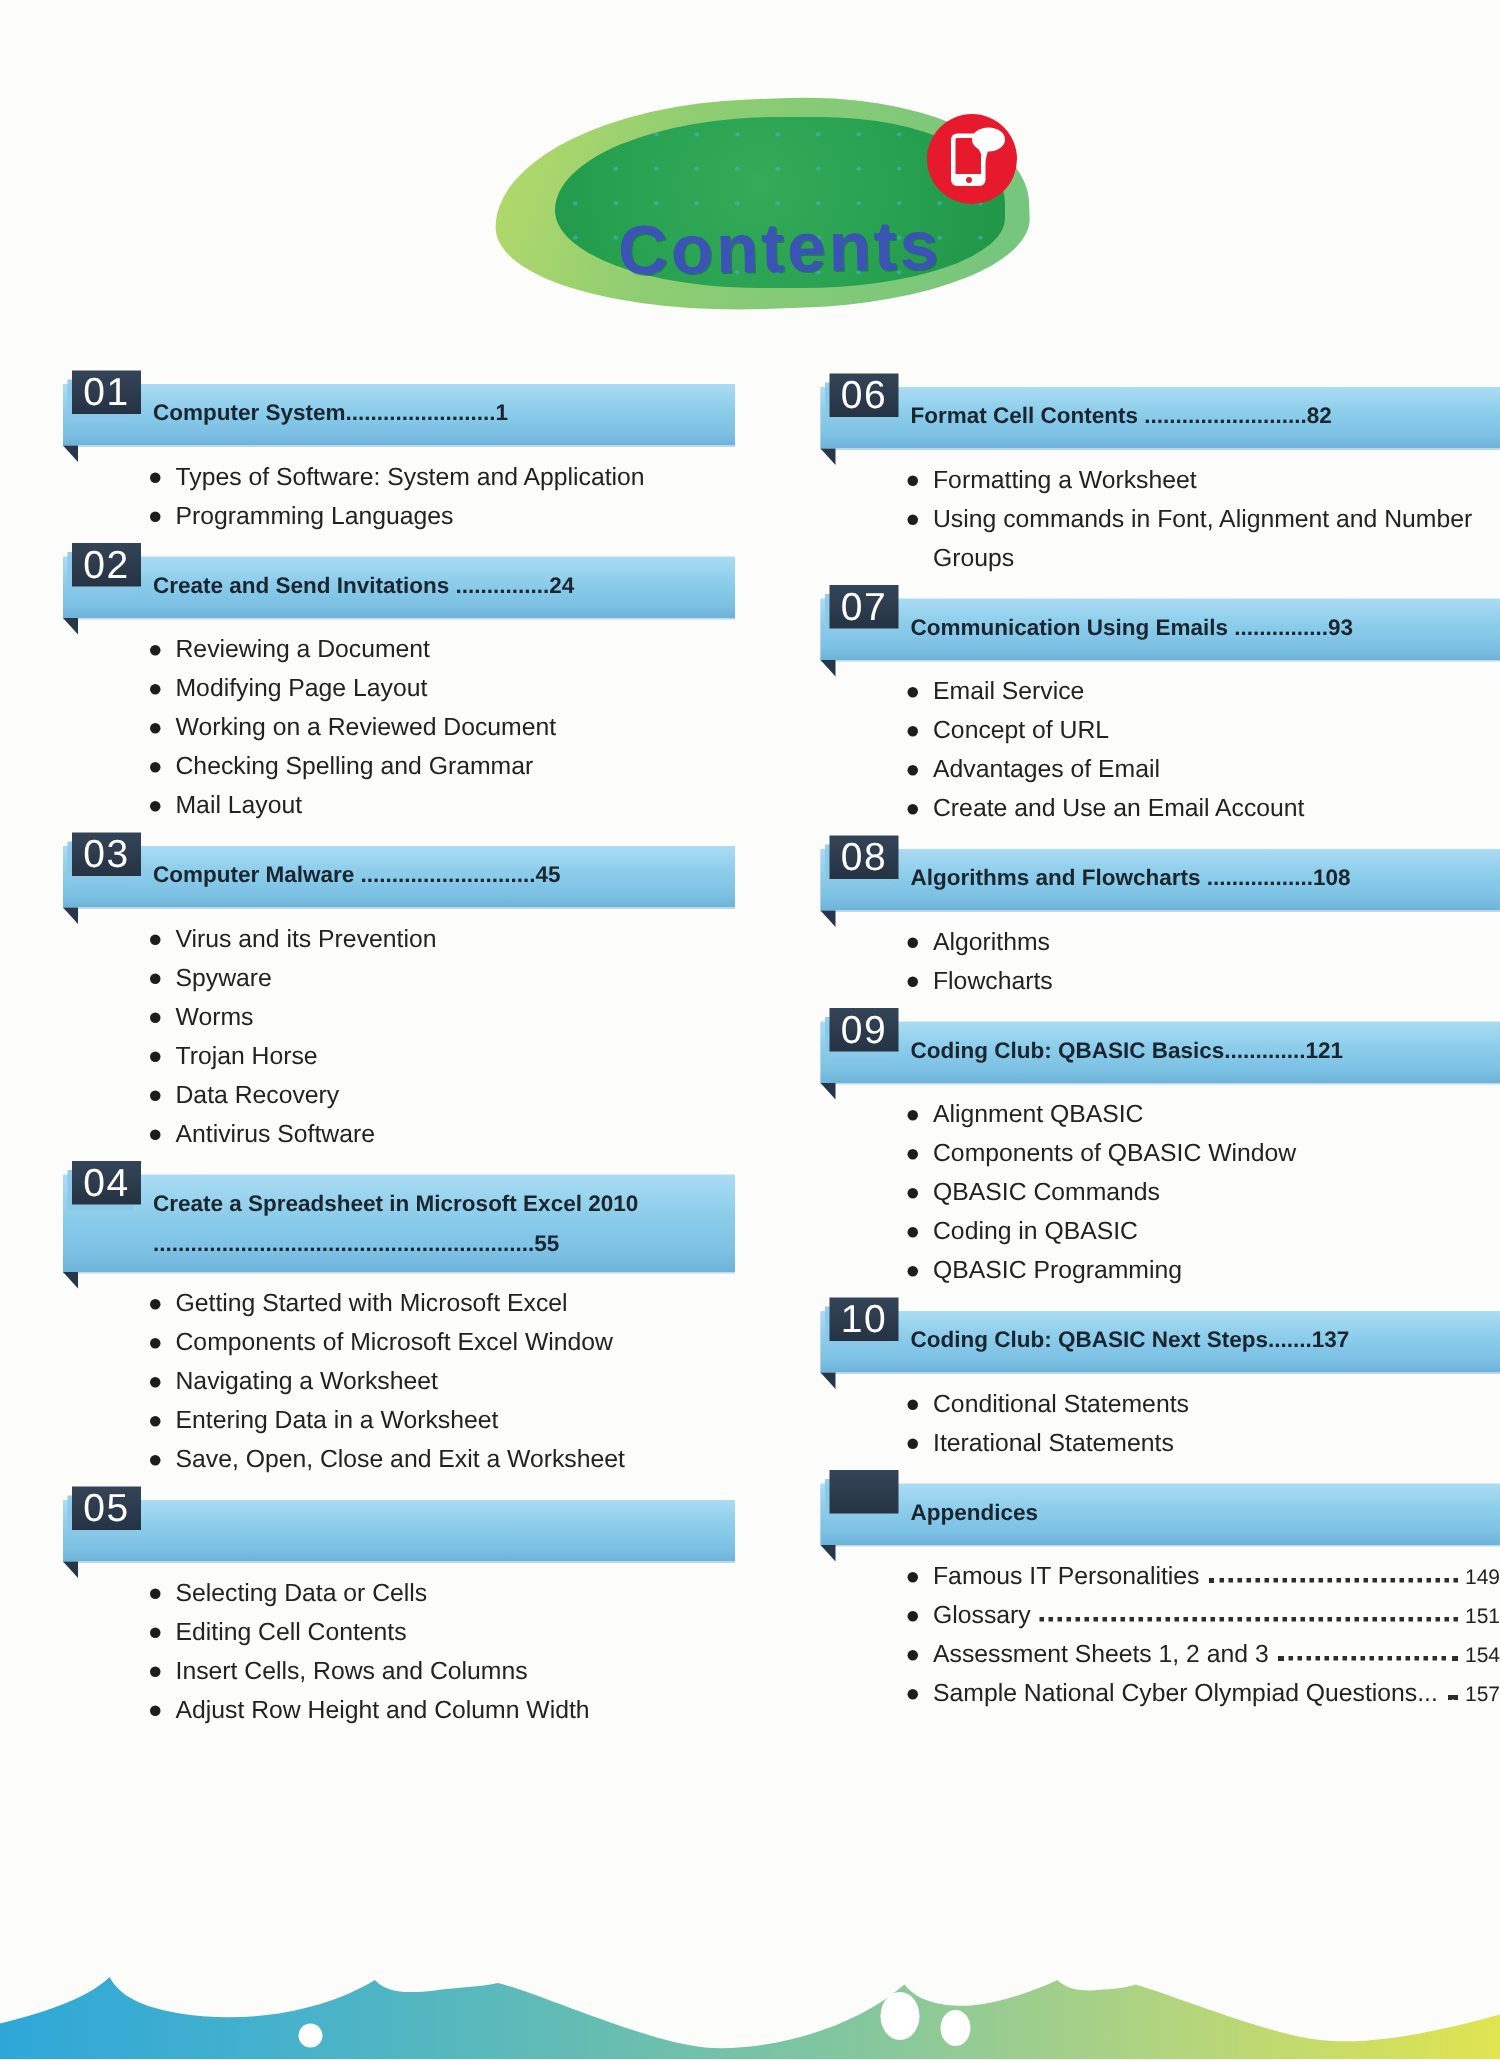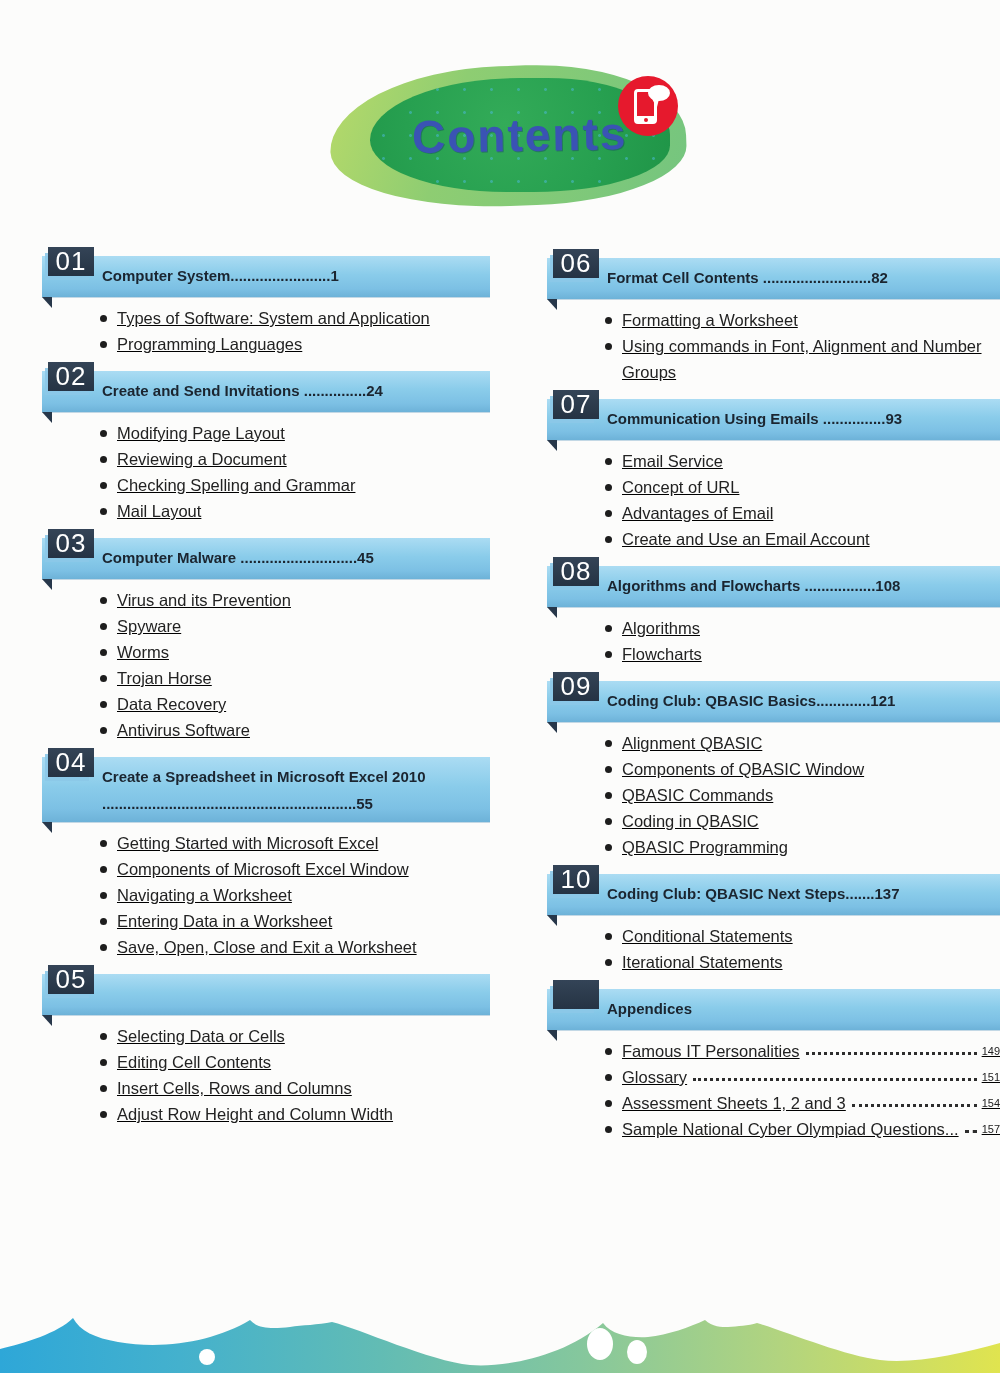--- a/index.html
+++ b/index.html
@@ -17,21 +17,21 @@
     border-radius:52% 48% 46% 54% / 62% 58% 42% 46%;
     transform:rotate(-2deg);
   }
   .cloud-inner {
     position:absolute; left:40px; top:18px; width:300px; height:114px;
     background:
       radial-gradient(rgba(73,184,208,.55) 1.3px, transparent 1.8px),
       radial-gradient(circle at 45% 40%, #33ab58 0%, #27a050 55%, #1f9447 100%);
     background-size:27px 23px, 100% 100%;
     border-radius:55% 45% 50% 50% / 60% 55% 45% 50%;
-    display:flex; align-items:center; justify-content:center;
+    display:flex; align-items:flex-end; justify-content:center;
   }
   .cloud-title {
     color:#3a53b4; font-size:46px; font-weight:bold; letter-spacing:2px;
     text-shadow:1px 1px 0 rgba(20,40,110,.35);
     transform:rotate(-1deg);
   }
   .badge {
     position:absolute; right:20px; top:16px; width:60px; height:60px;
     border-radius:50%; background:#e6192d; z-index:3;
   }
@@ -80,33 +80,33 @@
   }
   .numbox {
     position:absolute; left:0; top:-9px; width:46px; height:29px; z-index:2;
     background:linear-gradient(180deg,#344457 0%, #2b3a4b 60%, #253344 100%);
     display:flex; align-items:center; justify-content:center;
     box-shadow:-4px 5px 0 -1px rgba(140,200,232,.9);
   }
   .numbox .num { color:#ffffff; font-size:26px; letter-spacing:1px; }
 
   .bullets { list-style:none; margin:8px 0 14px 52px; padding:0; }
-  .bullets li { display:flex; align-items:flex-start; line-height:26px;text-decoration:underline; }
+  .bullets li { display:flex; align-items:flex-start; line-height:26px; }
   .bdot {
     flex:none; width:7px; height:7px; border-radius:50%; background:#1d1d1d;
     margin:10px 10px 0 0;
   }
   .tlabel { font-size:16.5px; color:#222222; }
   .tlabel.has-page { white-space:nowrap; }
   .leader {
     flex:1 1 10px; min-width:0; height:1px;
     border-bottom:3px dotted #2d2d2d;
     align-self:flex-end; margin:0 5px 9px 6px;
   }
-  .tpage { flex:none; font-size:11px; color:#222222; }
+  .tpage { flex:none; font-size:14px; color:#222222; }
 
   
   .wave { position:absolute; left:0; bottom:0; width:1000px; height:112px; display:block; }
 </style>
 </head>
 <body>
 
 <div class="cloud-wrap">
   <div class="cloud-outer"></div>
   <div class="cloud-inner">
@@ -147,25 +147,29 @@
         <span class="title">Create and Send Invitations ...............24</span>
         <i class="fold"></i>
       </div>
       <div class="numbox">
         <span class="num">02</span>
       </div>
     </div>
     <ul class="bullets">
         <li>
           <i class="bdot"></i>
+          <span class="tlabel">Reviewing a Document</span>
+        </li>
+        <li>
+          <i class="bdot"></i>
           <span class="tlabel">Modifying Page Layout</span>
         </li>
         <li>
           <i class="bdot"></i>
-          <span class="tlabel">Reviewing a Document</span>
+          <span class="tlabel">Working on a Reviewed Document</span>
         </li>
         <li>
           <i class="bdot"></i>
           <span class="tlabel">Checking Spelling and Grammar</span>
         </li>
         <li>
           <i class="bdot"></i>
           <span class="tlabel">Mail Layout</span>
         </li>
       </ul>

